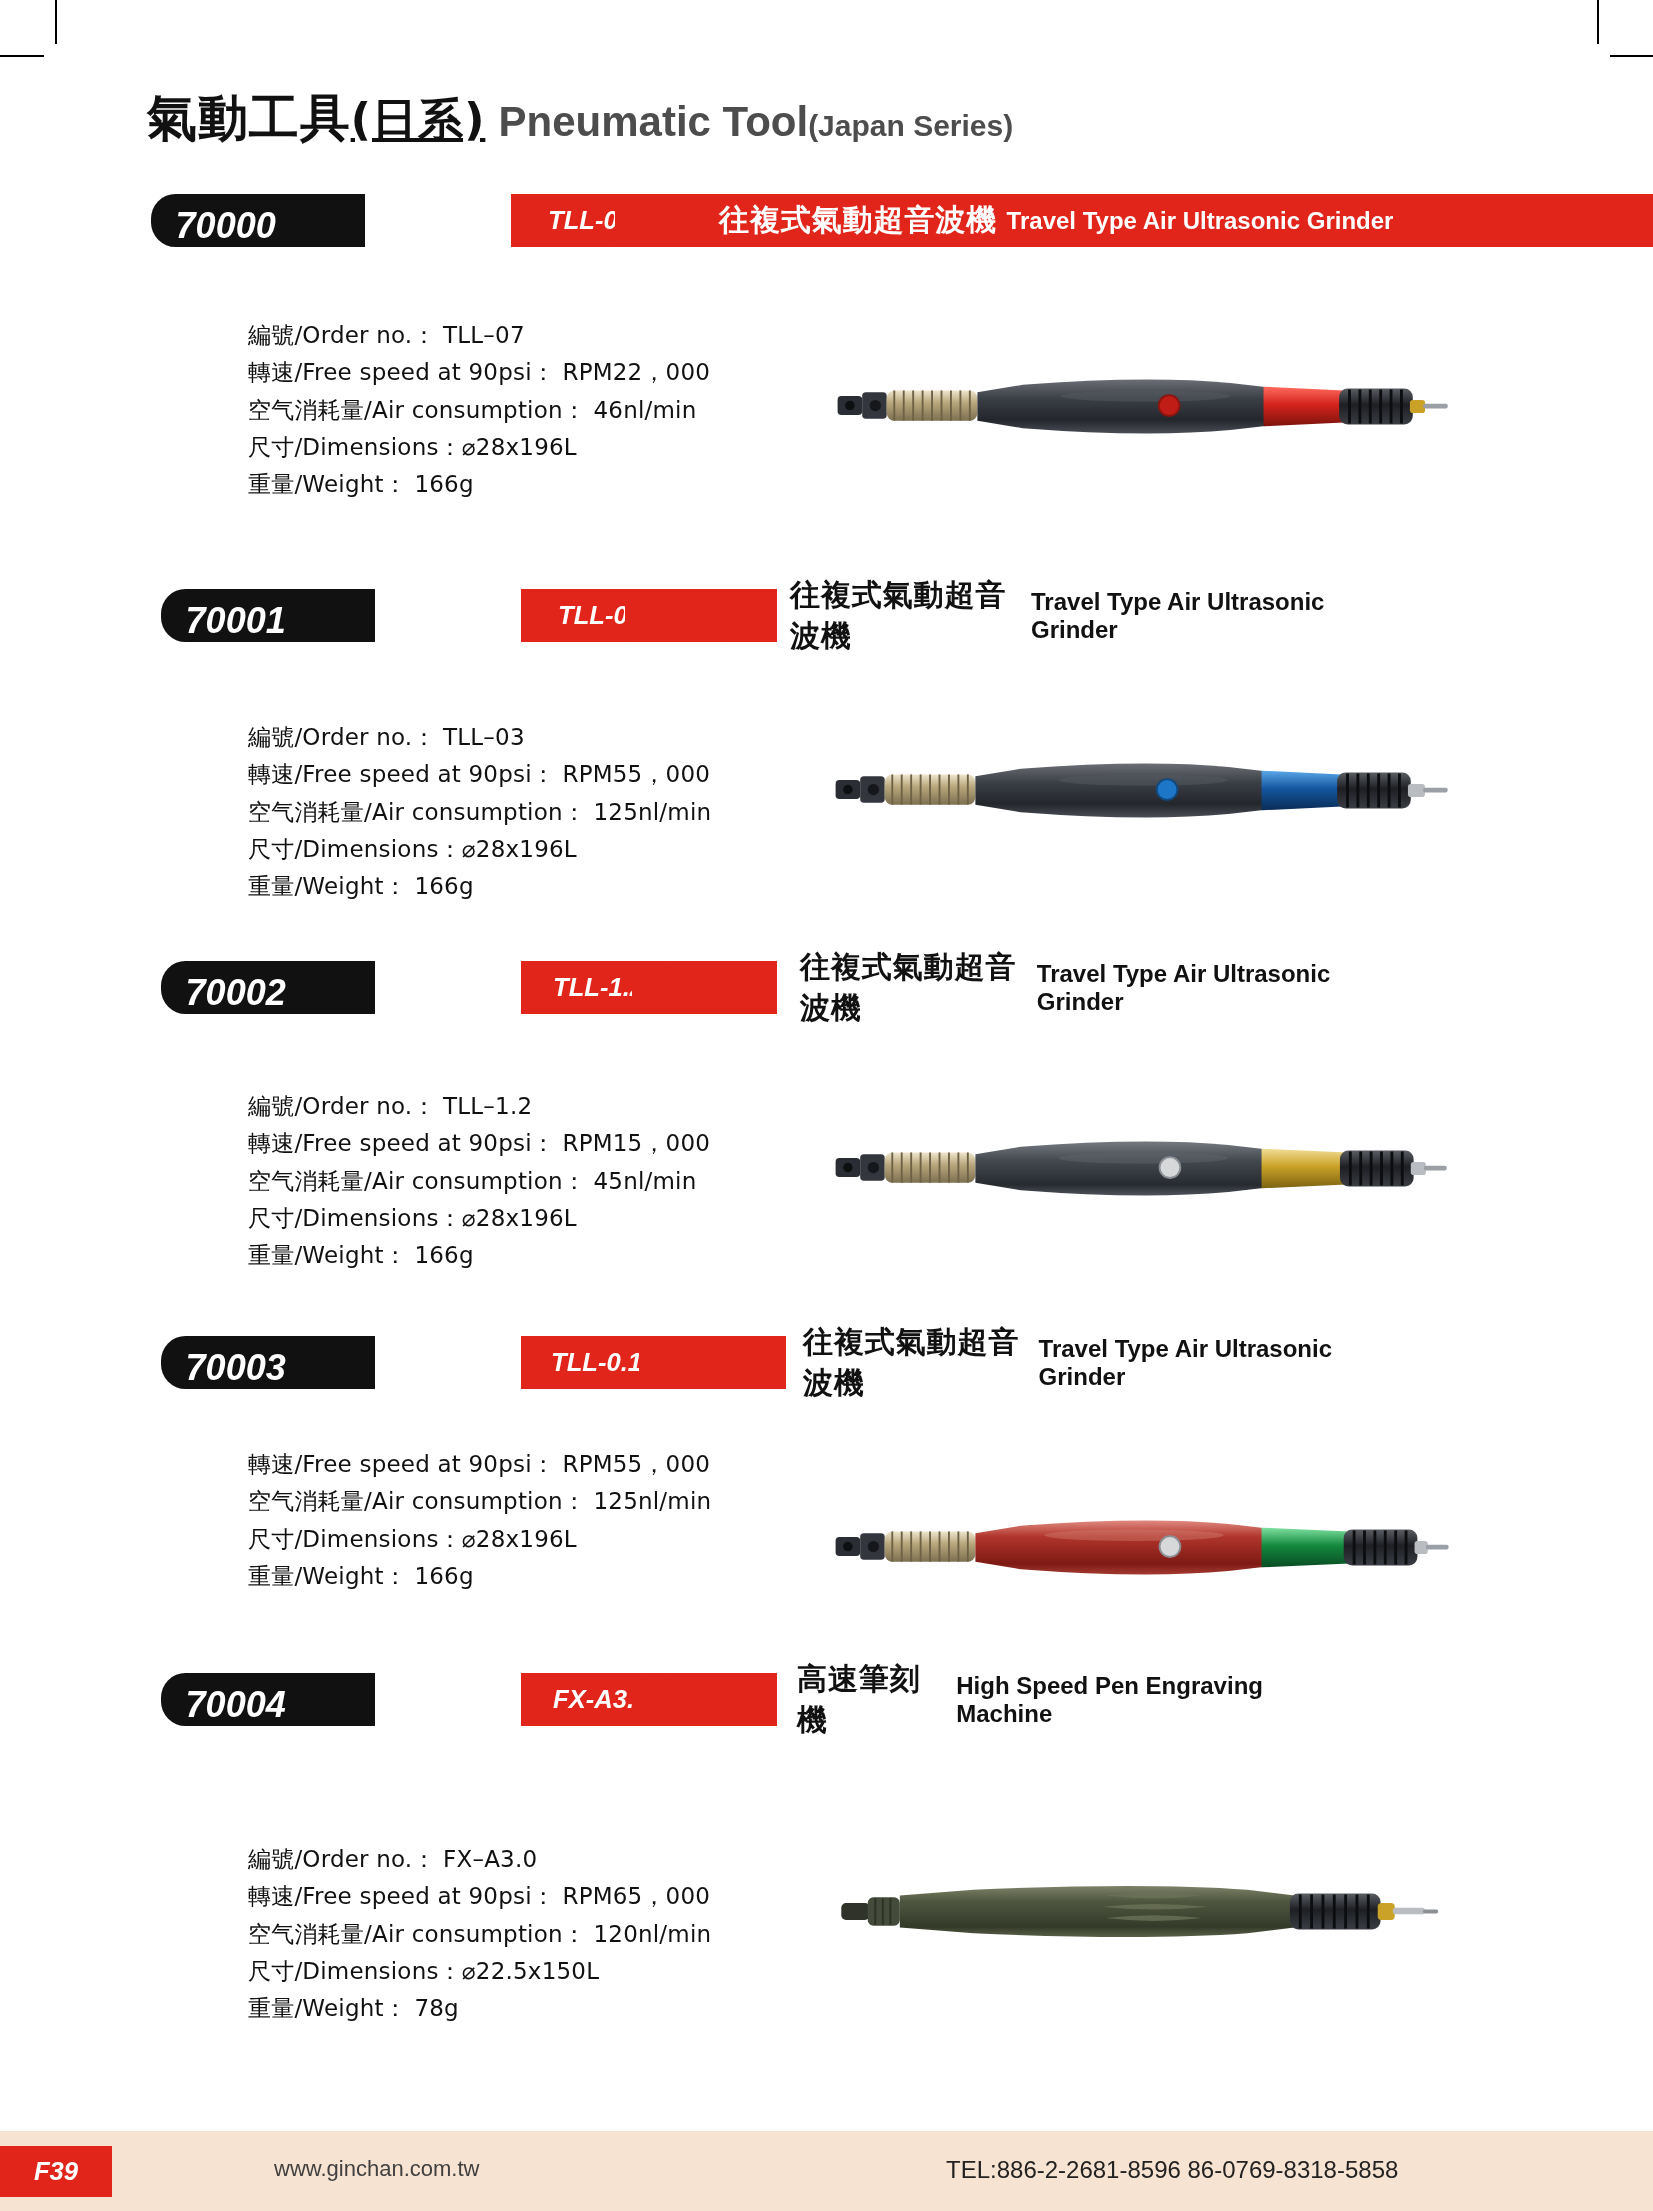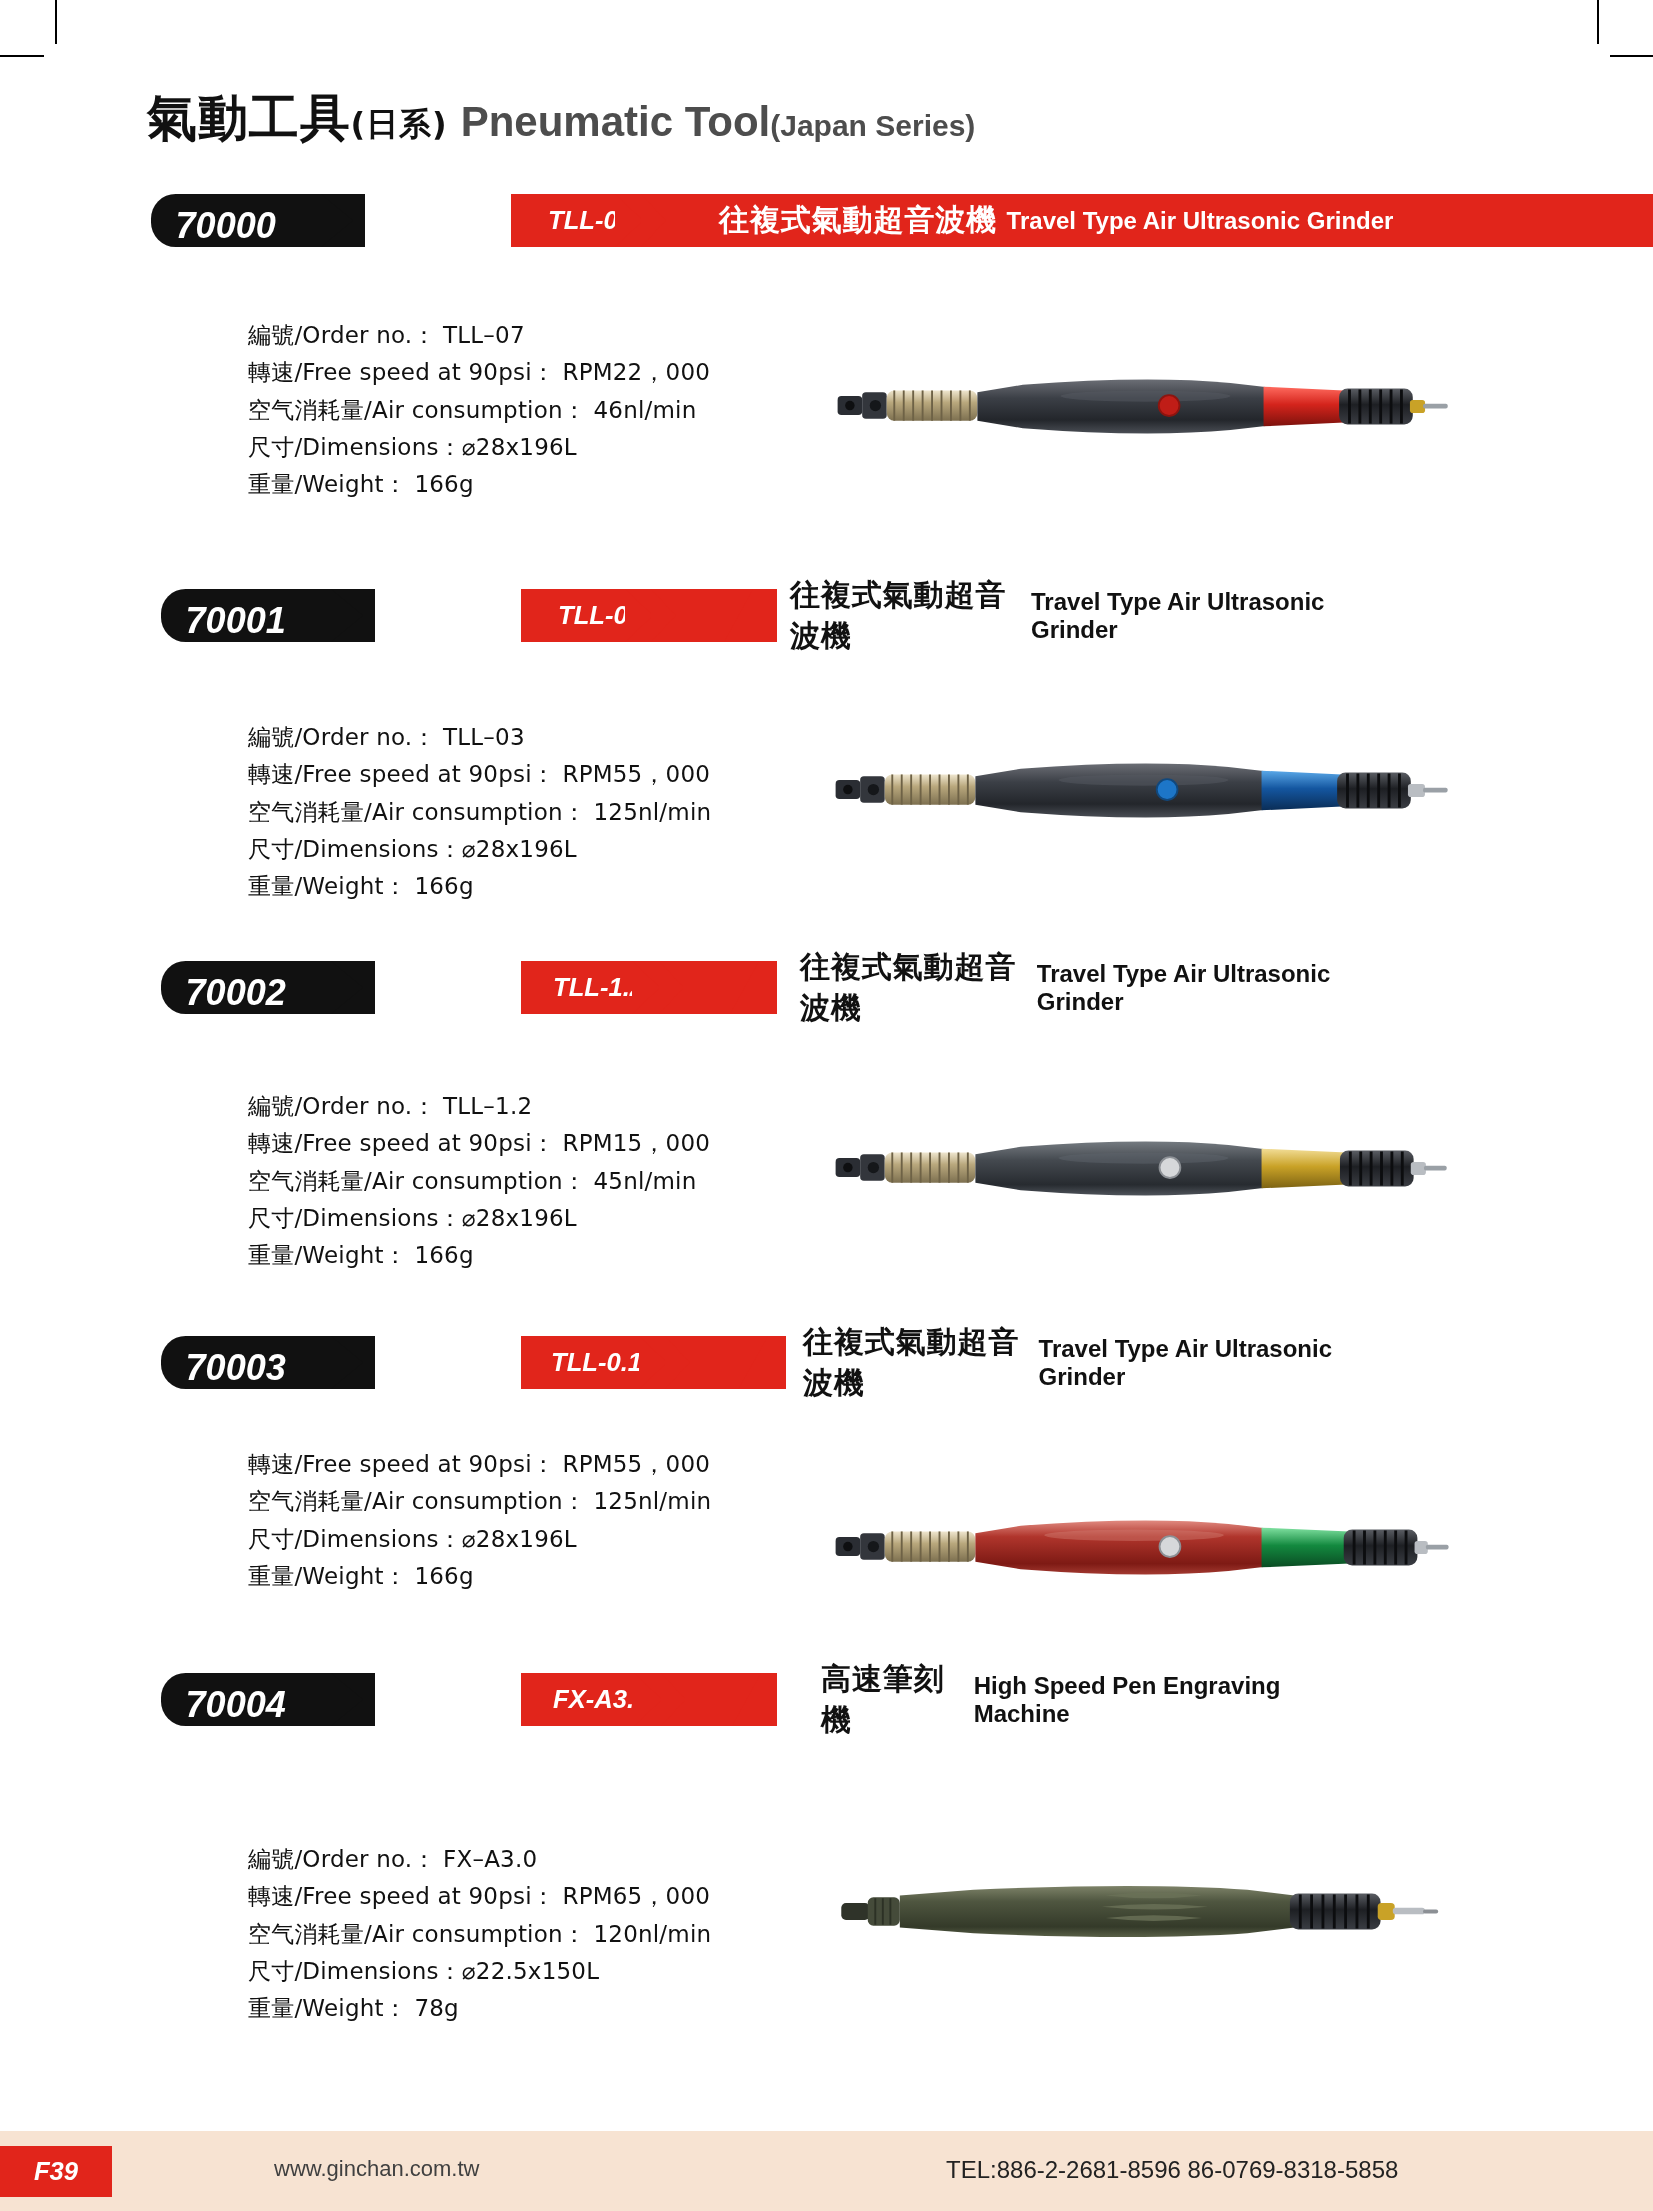--- a/index.html
+++ b/index.html
@@ -21,21 +21,21 @@
   
   .title-row{
     position:absolute;left:147px;top:93px;
     display:flex;align-items:flex-end;
   }
   .title-cn{
     font-family:"DejaVu Sans", sans-serif;
     font-size:50px;font-weight:bold;letter-spacing:0.9px;
     line-height:1;
   }
-  .title-cn .paren{font-size:32px;}
+  .title-cn .paren{font-size:45px;text-decoration:underline;}
   .title-en{
     font-size:42px;font-weight:bold;margin-left:13.2px;line-height:1;
     color:#4d4d4d;
   }
   .title-en .sub{font-size:30px;}
 
   
   .banner{position:absolute;height:53px;}
   .banner .code{
     position:absolute;left:0;top:0;height:53px;
@@ -481,21 +481,21 @@
     <div class="model" style="left:331px;">
       <span>FX-A3.0</span>
     </div>
     <div class="model-tail" style="left:473px;"></div>
     <div class="model-tail2" style="left:500px;"></div>
     <div class="redbar" style="left:524px;width:76px;clip-path:polygon(0 0,100% 0,62% 100%,0 100%);"></div>
     <div class="code" style="width:170px;">
       <span>70004</span>
     </div>
     <div class="code-tail" style="left:170px;"></div>
-    <div class="names" style="left:660px;">
+    <div class="names" style="left:636px;">
       <span class="name-cn">高速筆刻機</span>
       <span class="name-en">High Speed Pen Engraving Machine</span>
     </div>
   </div>
 
   <div class="specs" style="left:248px;top:1841px;">
     <div><span>編號/Order no.：</span>&nbsp;<span>FX–A3.0</span></div>
     <div><span>轉速/Free speed at 90psi：</span>&nbsp;<span>RPM65，000</span></div>
     <div><span>空气消耗量/Air consumption：</span>&nbsp;<span>120nl/min</span></div>
     <div><span>尺寸/Dimensions：</span><span>⌀22.5x150L</span></div>

